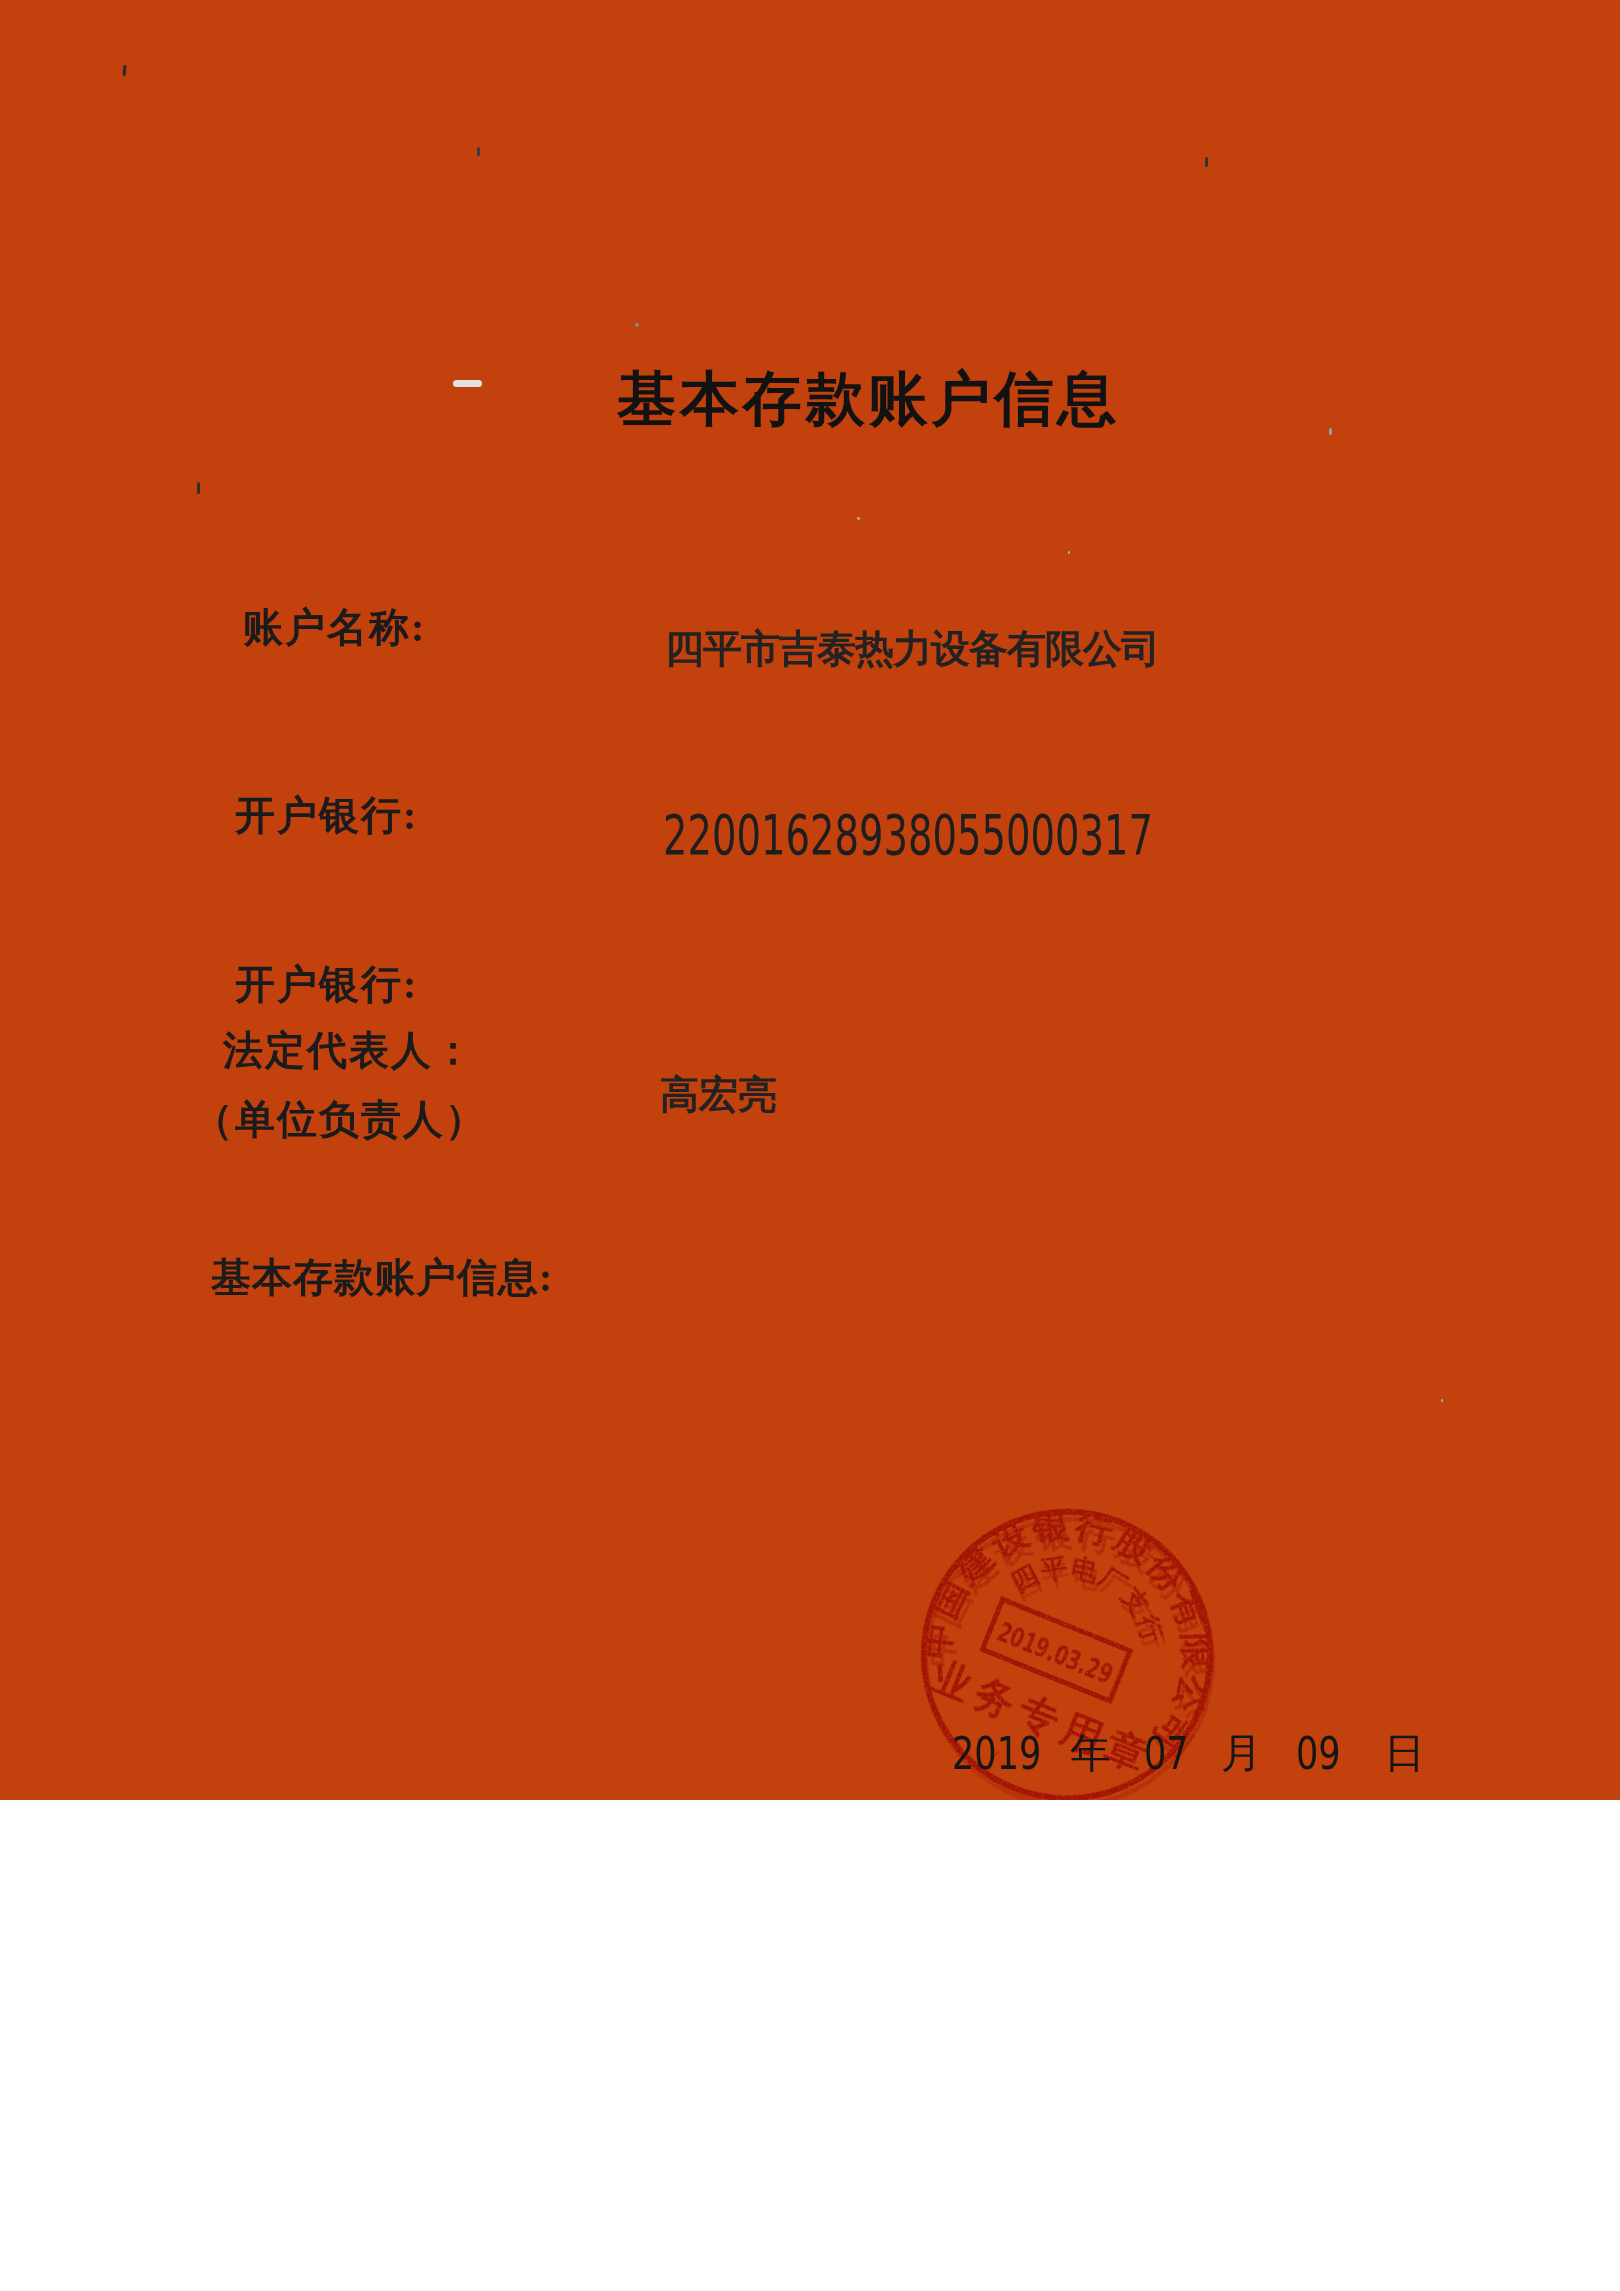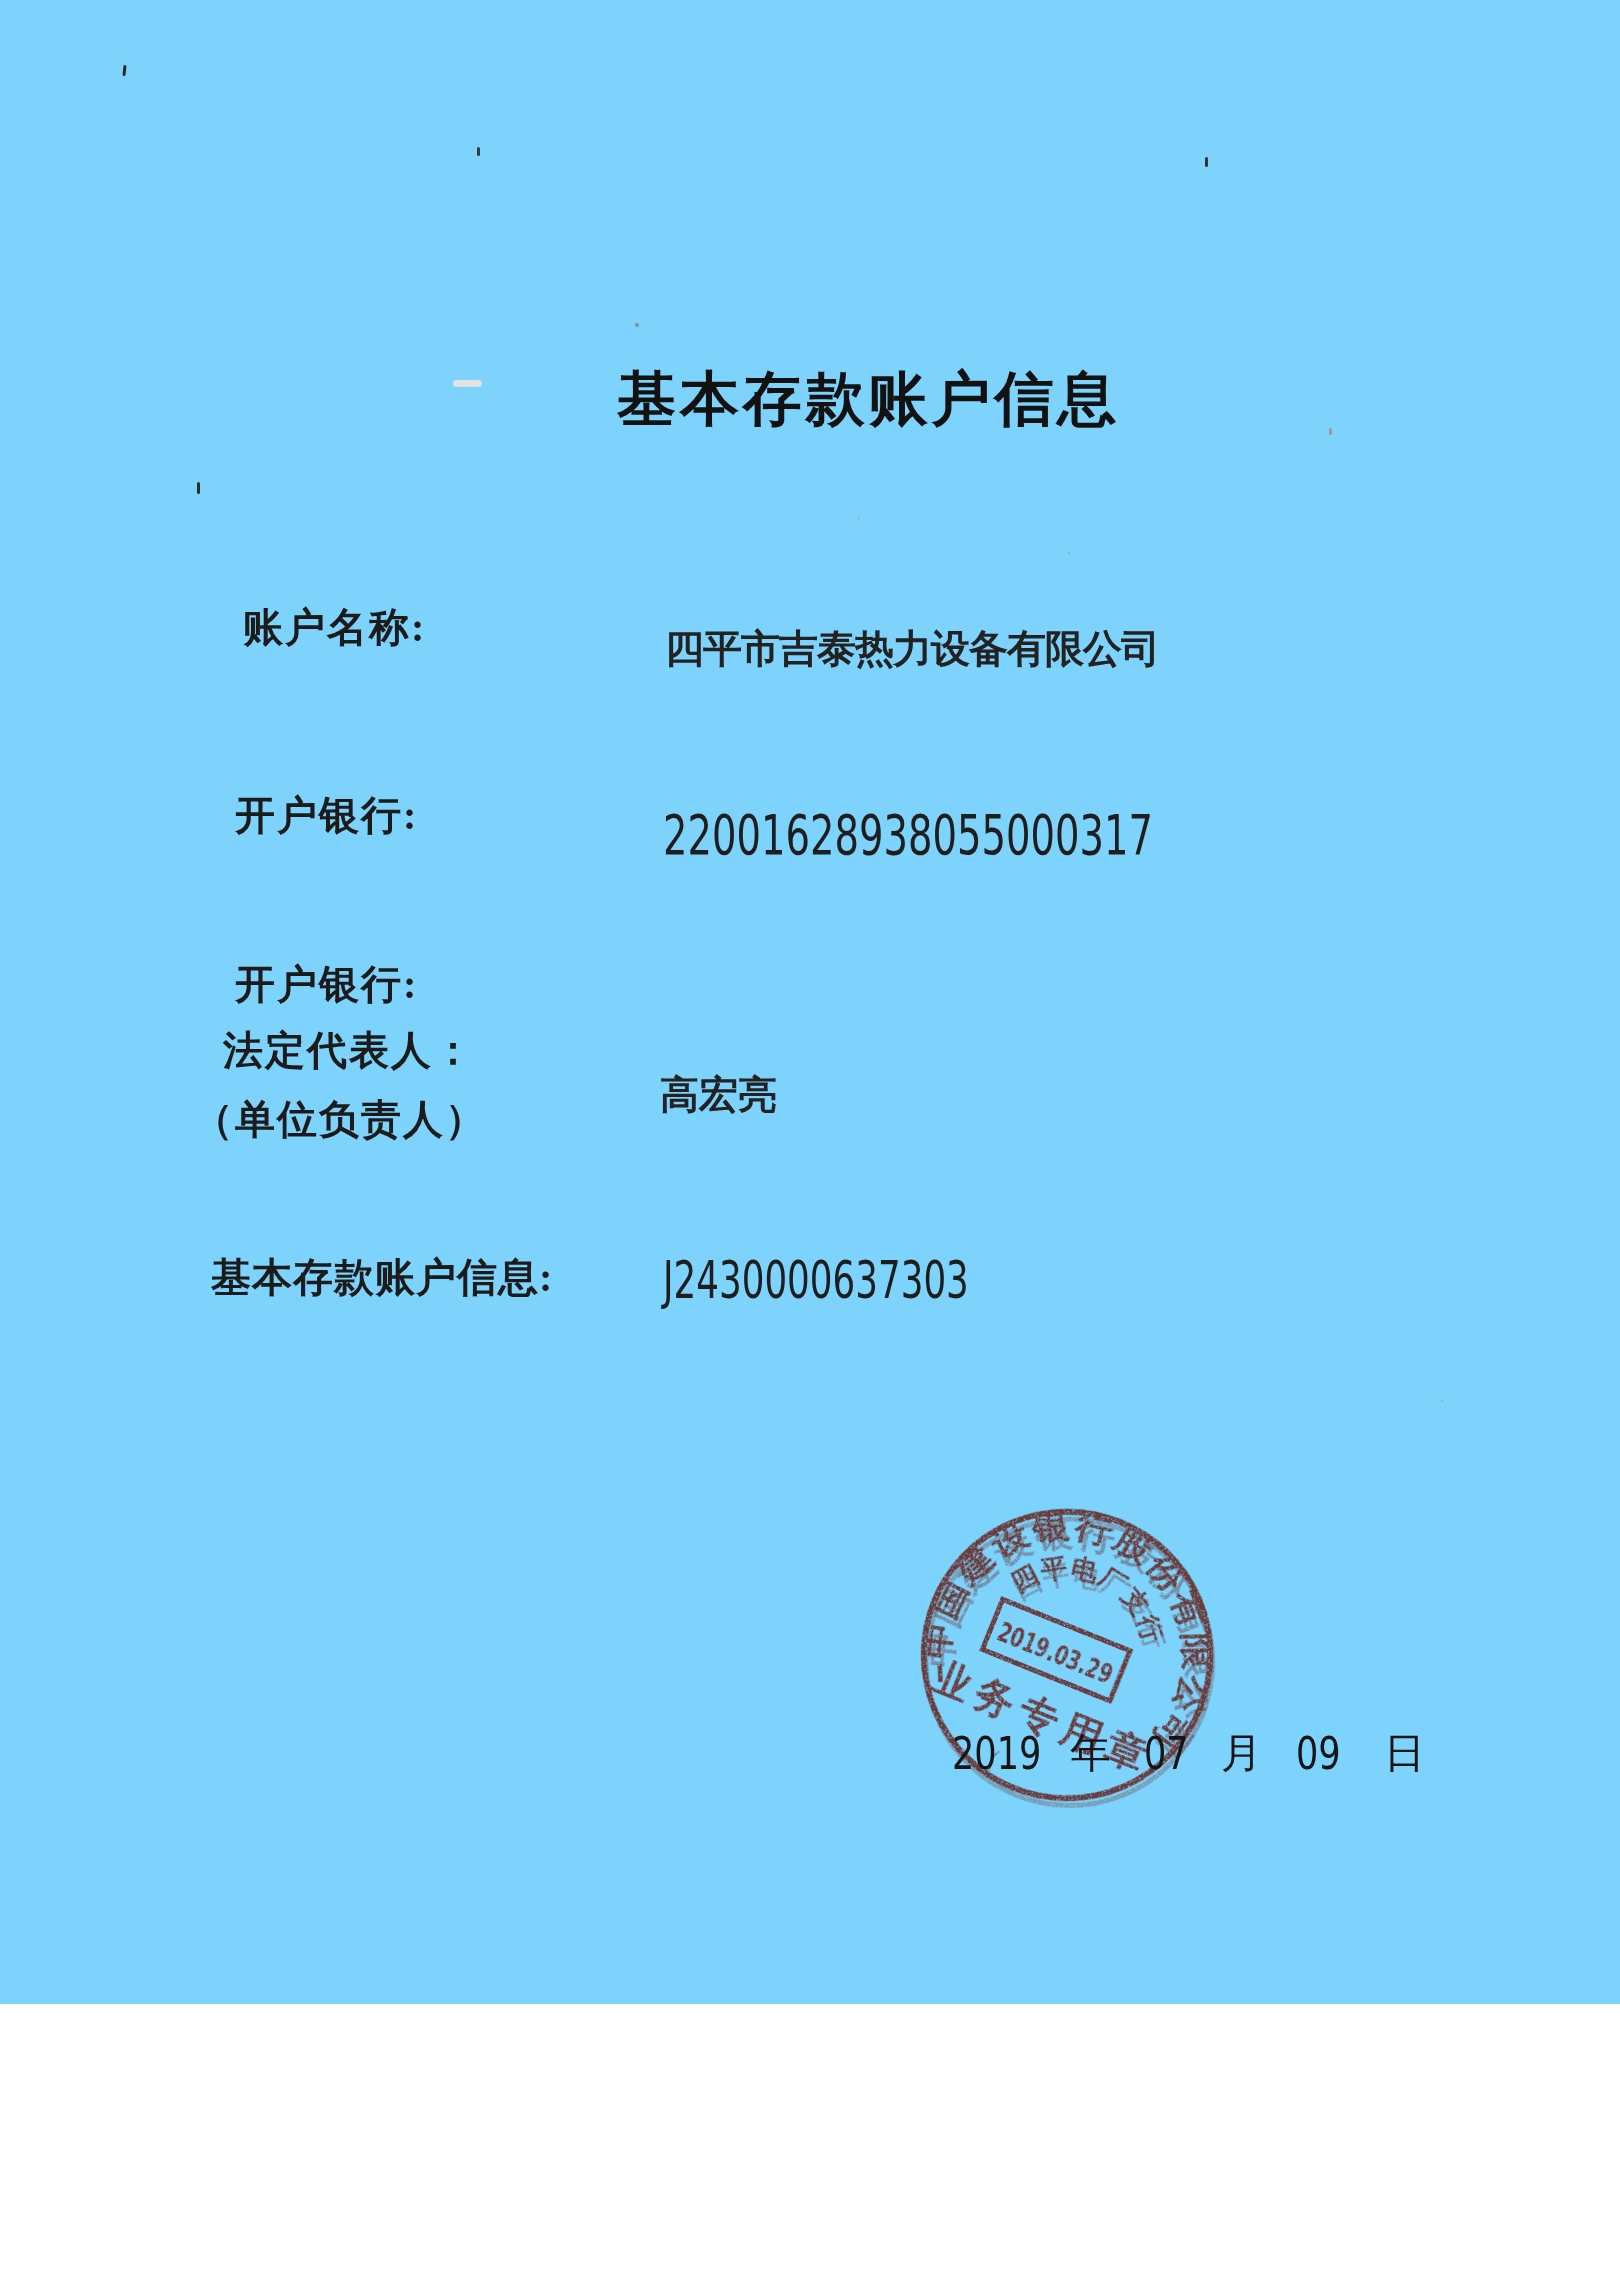--- a/index.html
+++ b/index.html
@@ -1,19 +1,19 @@
 <!DOCTYPE html>
 <html><head>
 <meta charset="utf-8">
 <style>
   html,body{margin:0;padding:0;background:#ffffff;}
   .page{
     position:relative;
-    width:1620px;height:2004px;
-    background:#7dd3fc;
+    width:1620px;height:1800px;
+    background:#c2410c;
     overflow:hidden;
     font-family:"Liberation Serif","DejaVu Serif",serif;
     color:#1f1f1f;
   }
   .abs{position:absolute;line-height:1;white-space:nowrap;}
   .title{
     font-size:59px;font-weight:700;letter-spacing:3.9px;color:#121212;
   }
   .label{
     font-size:40px;font-weight:700;letter-spacing:2px;color:#1b1b1b;
@@ -75,23 +75,20 @@
     <span class="num num-big">22001628938055000317</span>
   </div>
 
   <div class="abs label" style="left:235px;top:929px;margin-top:36px;">开户银行:</div>
 
   <div class="abs label" style="left:223px;top:1031px;">法定代表人：</div>
   <div class="abs label" style="left:193px;top:1100px;">（单位负责人）</div>
   <div class="abs value" style="left:660px;top:1075px;">高宏亮</div>
 
   <div class="abs label" style="left:211px;top:1258px;letter-spacing:1px;">基本存款账户信息:</div>
-  <div class="abs" style="left:663px;top:1255px;">
-    <span class="num num-mid">J2430000637303</span>
-  </div>
 
   <svg class="stamp" width="314" height="314" viewBox="0 0 320 320" style="left:910px;top:1498px;">
     <defs>
       <filter id="grain" x="-15%" y="-15%" width="130%" height="130%">
         <feTurbulence type="fractalNoise" baseFrequency="0.5" numOctaves="3" seed="11" result="n"></feTurbulence>
         <feComponentTransfer in="n" result="a">
           <feFuncA type="discrete" tableValues="0 0.5 1 1 1"></feFuncA>
         </feComponentTransfer>
         <feComposite in="SourceGraphic" in2="a" operator="in"></feComposite>
       </filter>

